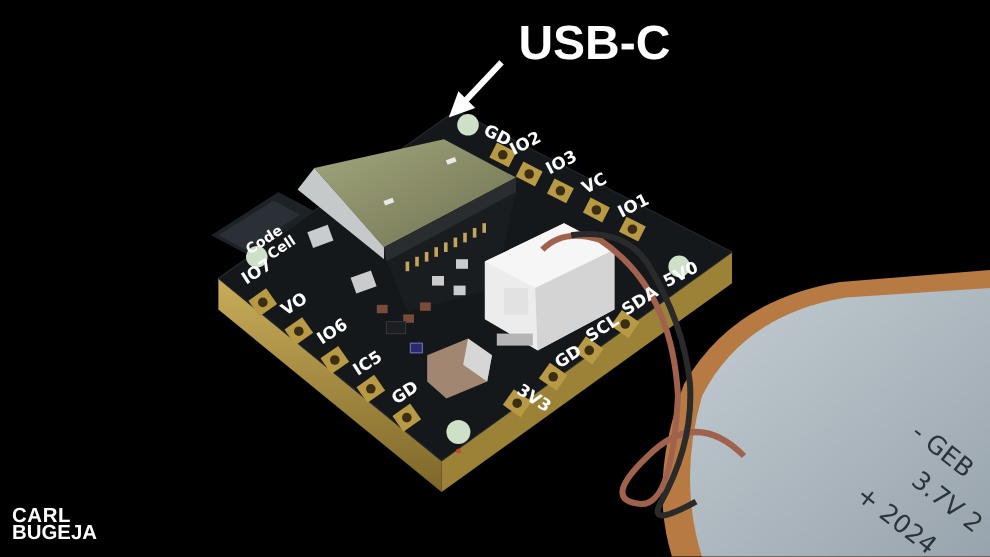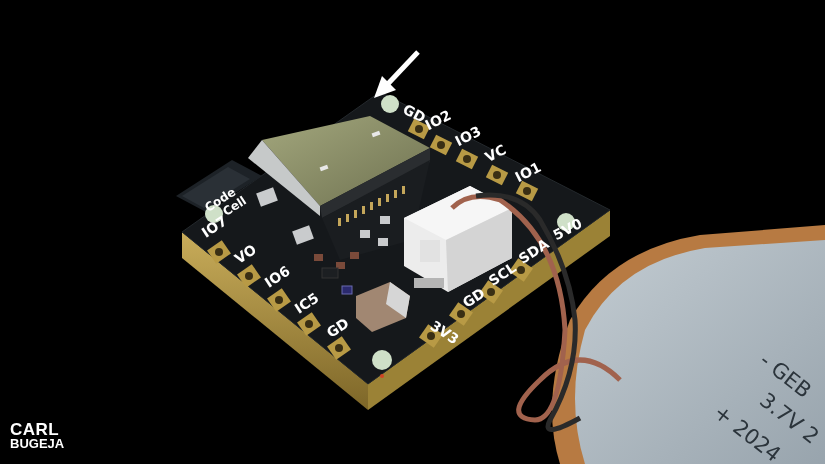--- a/index.html
+++ b/index.html
@@ -8,21 +8,21 @@
 
     .usb-title { position: absolute; left: 432px; top: 14px; color: #fff; font-weight: bold; font-size: 40px; letter-spacing: 0px; font-family: "Liberation Sans", sans-serif; }
     .arrow { position: absolute; left: 370px; top: 44px; }
 
     .board-svg { position: absolute; left: 0; top: 0; }
 
     .pin-label { position: absolute; color: #fff; font-weight: bold; font-size: 14px; font-family: "DejaVu Sans", sans-serif; white-space: nowrap; transform-origin: left center; }
 
     .brand { position: absolute; left: 10px; top: 423px; color: #fff; font-weight: bold; font-family: "Liberation Sans", sans-serif; line-height: 14px; }
     .brand .l1 { font-size: 17px; letter-spacing: 0.5px; display: block; }
-    .brand .l2 { font-size: 13px; display: block; text-align: center; }
+    .brand .l2 { font-size: 17px; display: block; text-align: center; }
 
     .batt-text { position: absolute; color: #2b343b; font-family: "DejaVu Sans", sans-serif; font-size: 21px; white-space: nowrap; transform: rotate(38deg); transform-origin: left top; }
   </style>
 </head>
 <body>
 
 <div class="stage">
 
   <svg class="board-svg" width="825" height="464" viewBox="0 0 825 464">
     <defs>
@@ -148,20 +148,21 @@
       <path d="M570,320 Q610,250 700,235 L825,225 L825,464 L560,464 Q540,400 570,320 Z" fill="#b77a42"></path>
       <path d="M585,330 Q620,262 705,248 L825,240 L825,464 L585,464 Q565,400 585,330 Z" fill="url(#batt)"></path>
     </g>
 
     <path d="M452,208 Q470,190 500,200 Q560,240 565,330 Q560,420 535,420 Q500,418 540,380 Q580,340 620,380" fill="none" stroke="#a1624d" stroke-width="5"></path>
     <path d="M476,196 Q520,190 540,220 Q570,270 575,320 Q578,370 550,420 Q540,440 580,418" fill="none" stroke="#2a2a2a" stroke-width="5"></path>
 
     <circle cx="382" cy="376" r="2" fill="#d04424"></circle>
   </svg>
 
+  <div class="usb-title">USB-C</div>
   <svg class="arrow" width="60" height="60" viewBox="0 0 60 60">
     <line x1="48" y1="8" x2="14" y2="44" stroke="#fff" stroke-width="5"></line>
     <polygon points="4,54 12,32 26,46" fill="#fff"></polygon>
   </svg>
 
   <div class="pin-label" style="left:404px;top:100px;transform:rotate(27deg);">GD</div>
   <div class="pin-label" style="left:426px;top:118px;transform:rotate(-27deg);">IO2</div>
   <div class="pin-label" style="left:456px;top:134px;transform:rotate(-27deg);">IO3</div>
   <div class="pin-label" style="left:486px;top:150px;transform:rotate(-27deg);">VC</div>
   <div class="pin-label" style="left:516px;top:170px;transform:rotate(-27deg);">IO1</div>

